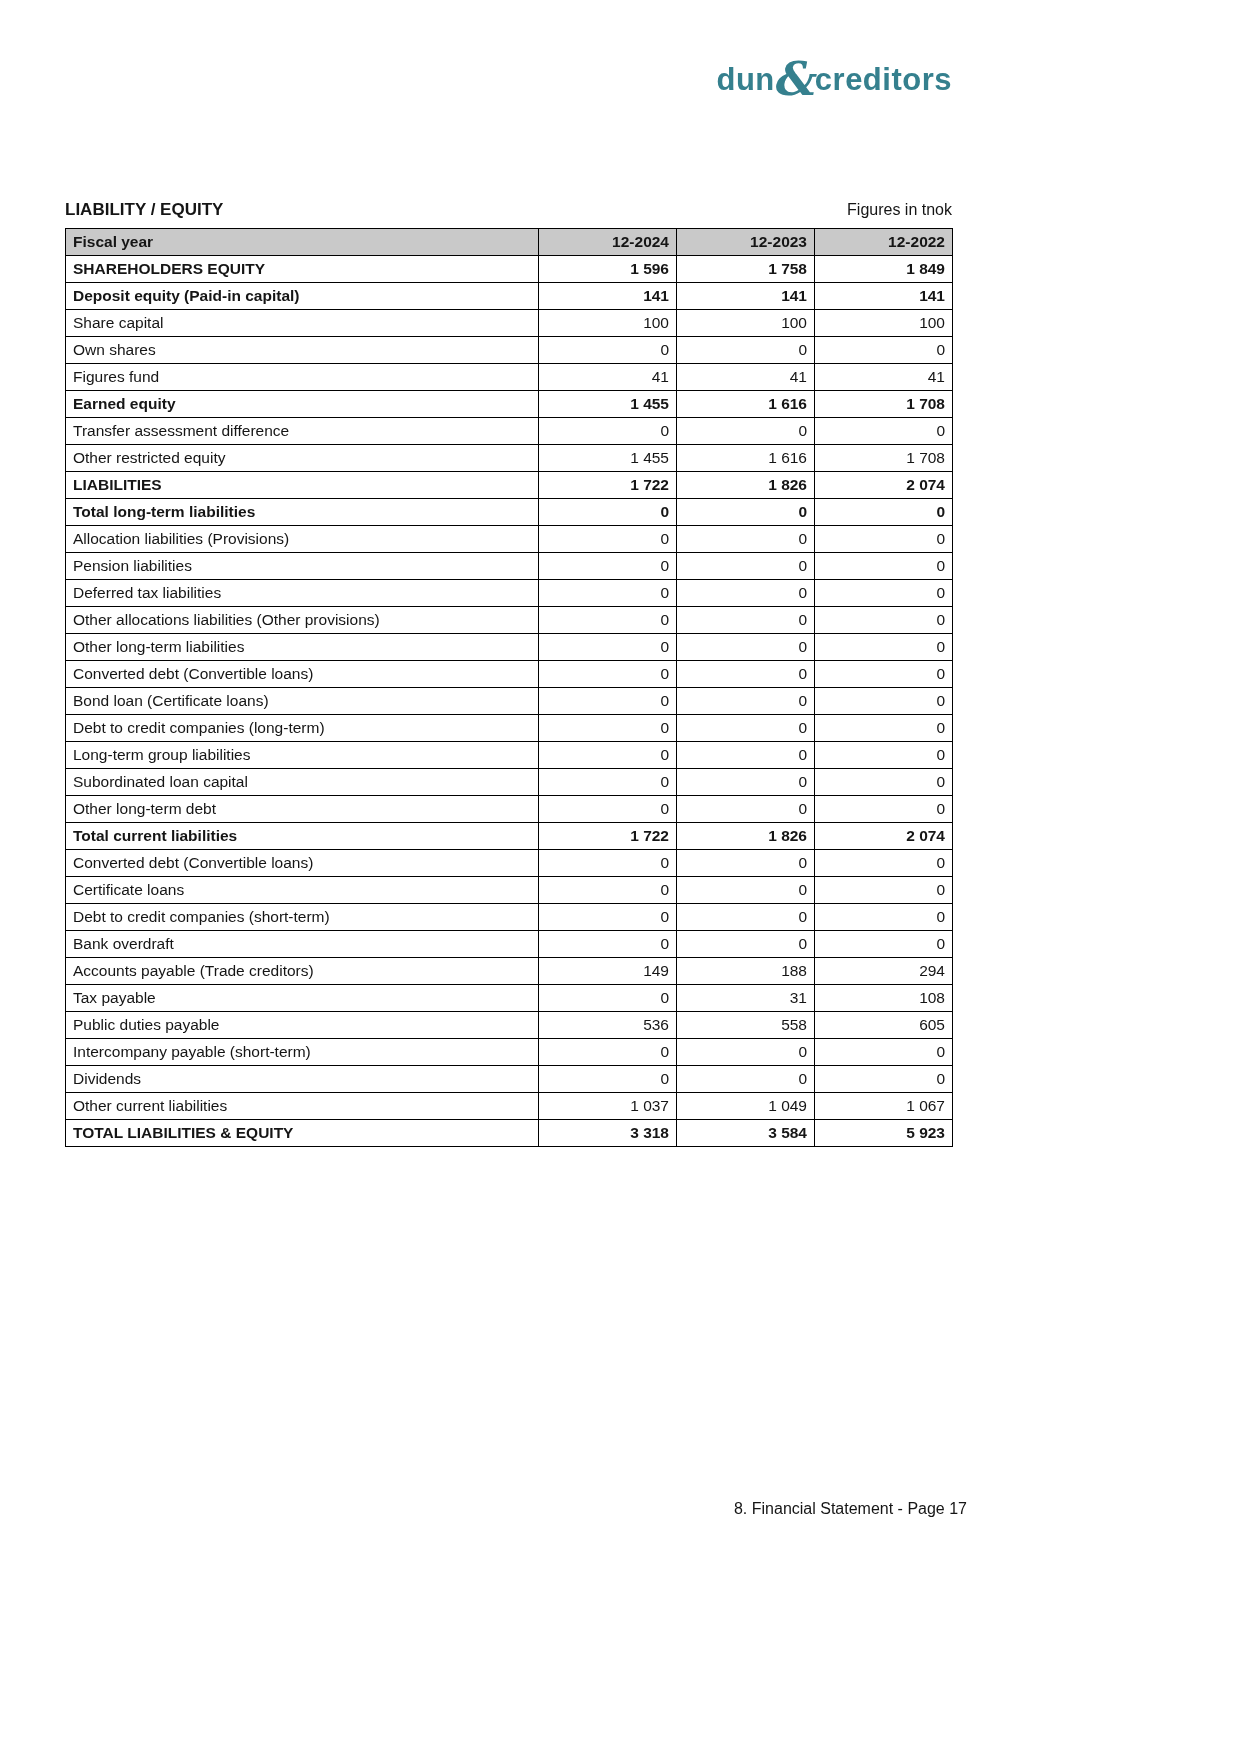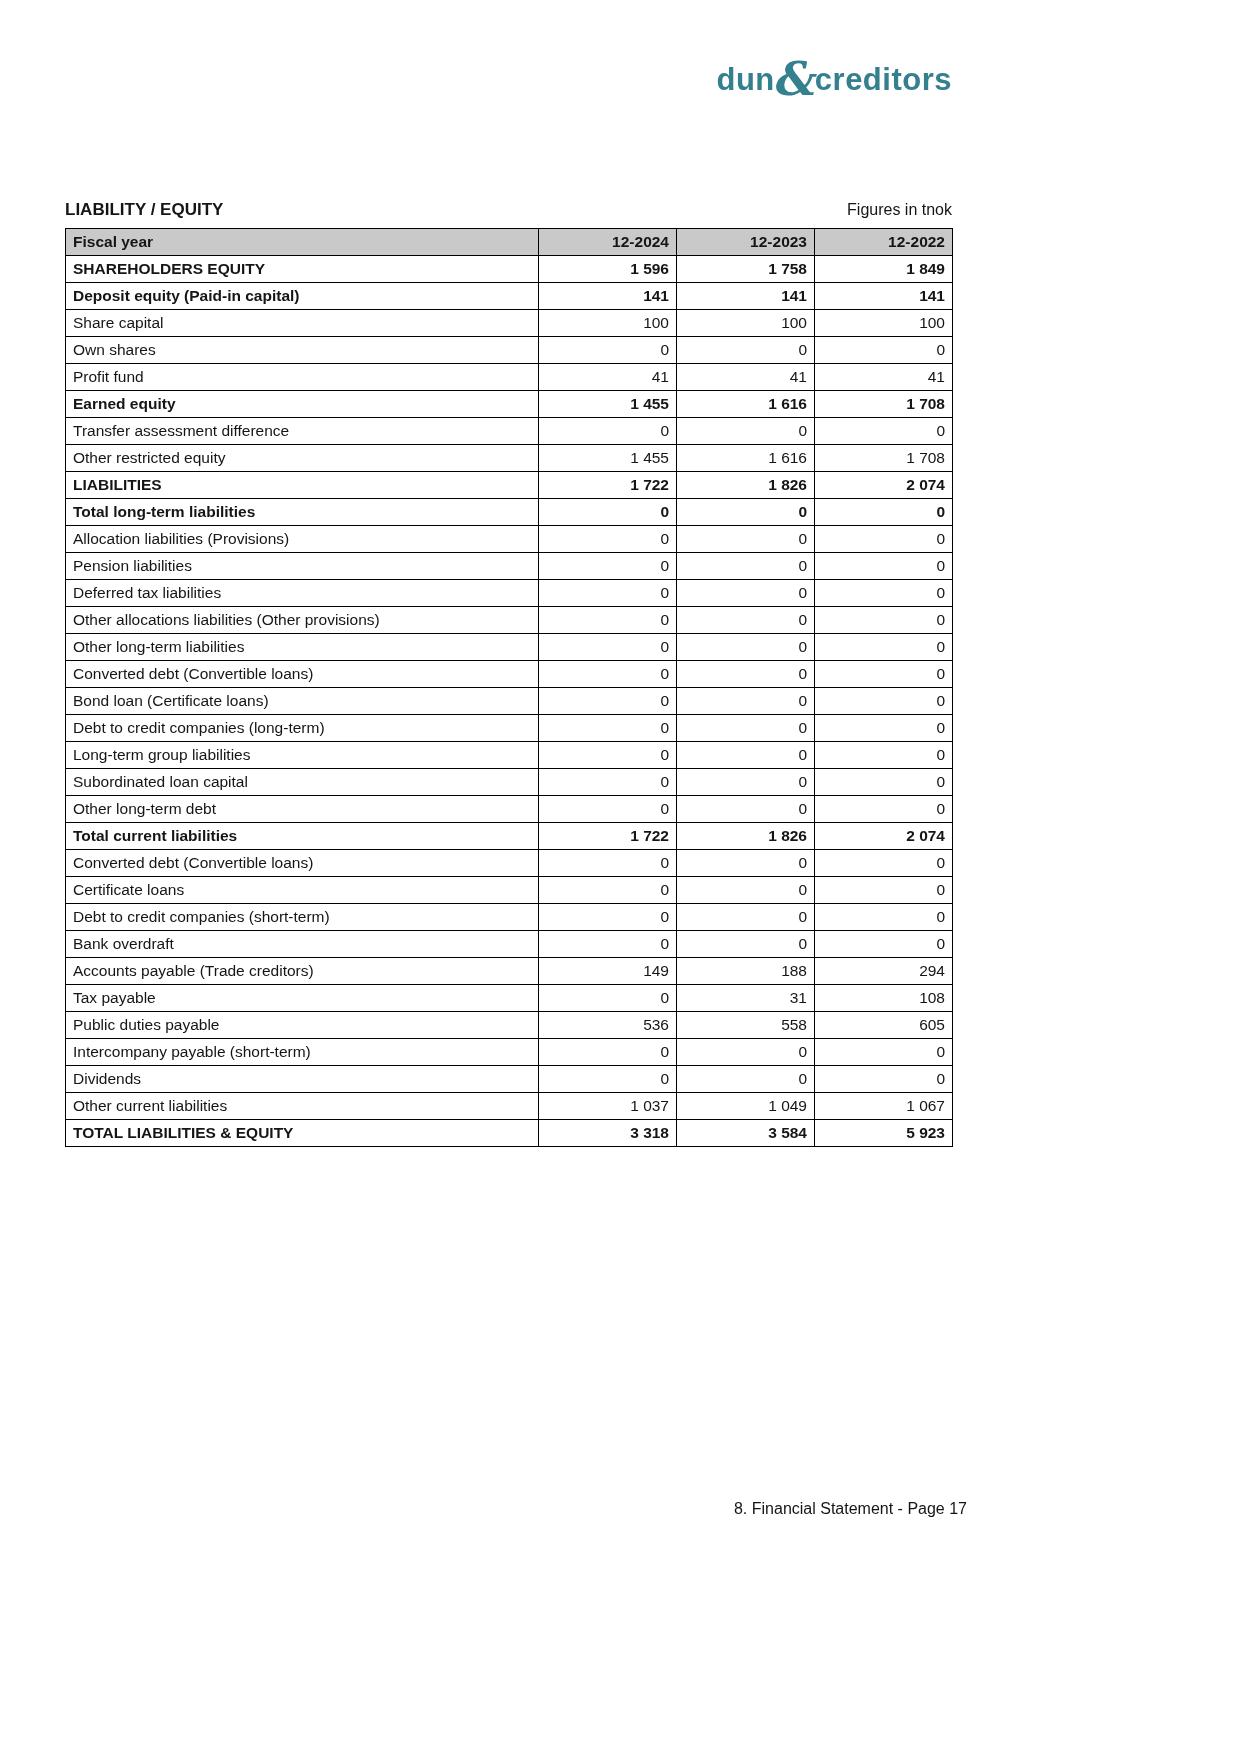--- a/index.html
+++ b/index.html
@@ -124,21 +124,21 @@
         <td class="num-cell">100</td>
         <td class="num-cell">100</td>
       </tr>
       <tr>
         <td class="label-cell">Own shares</td>
         <td class="num-cell">0</td>
         <td class="num-cell">0</td>
         <td class="num-cell">0</td>
       </tr>
       <tr>
-        <td class="label-cell">Profit fund</td>
+        <td class="label-cell">Figures fund</td>
         <td class="num-cell">41</td>
         <td class="num-cell">41</td>
         <td class="num-cell">41</td>
       </tr>
       <tr class="bold">
         <td class="label-cell">Earned equity</td>
         <td class="num-cell">1 455</td>
         <td class="num-cell">1 616</td>
         <td class="num-cell">1 708</td>
       </tr>

